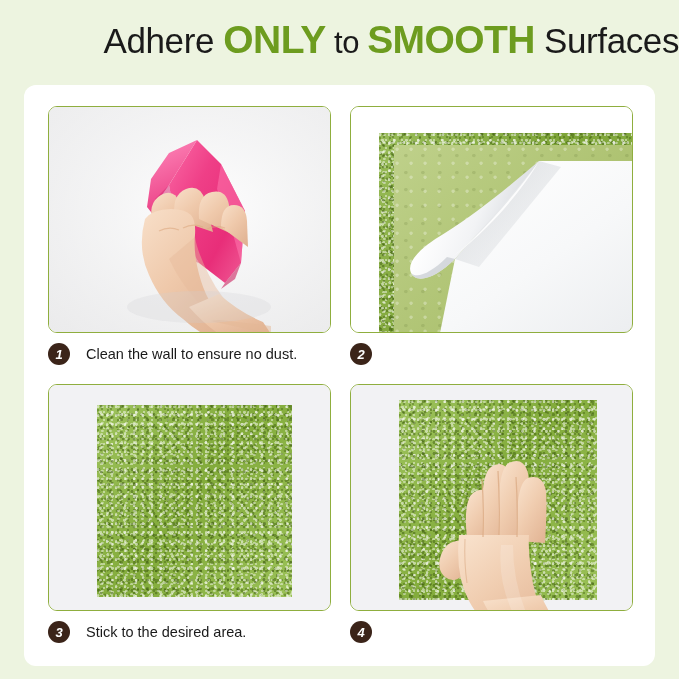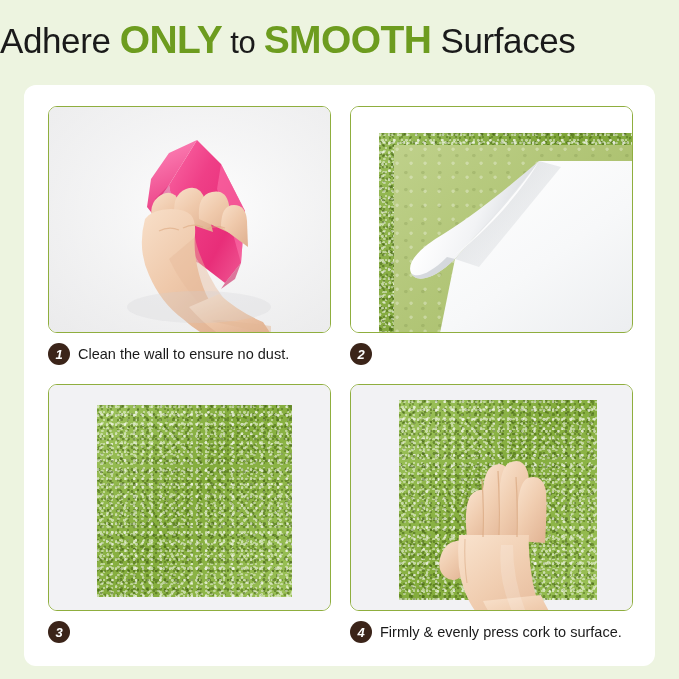--- a/index.html
+++ b/index.html
@@ -18,21 +18,21 @@
     width: 679px;
     height: 679px;
   }
 
   
   .title {
     position: absolute;
     left: 0;
     top: 18px;
     width: 679px;
-    text-align: left;
+    text-align: right;
     white-space: nowrap;
     font-size: 35px;
     letter-spacing: -0.4px;
     line-height: 44px;
   }
   .title .w-normal {
     color: #1a1a1a;
     font-weight: 500;
   }
   .title .w-accent {
@@ -101,21 +101,21 @@
     color: #ffffff;
     font-size: 13px;
     font-weight: 700;
     font-style: italic;
     display: flex;
     align-items: center;
     justify-content: center;
     line-height: 1;
   }
   .caption-text {
-    margin-left: 8px;
+    margin-left: 16px;
     font-size: 14.5px;
     color: #1a1a1a;
     font-weight: 400;
     white-space: nowrap;
   }
 
   
   .wall-bg {
     position: absolute;
     inset: 0;
@@ -303,20 +303,21 @@
       </div>
     </div>
 
     <div class="step col-l row-b">
       <div class="panel">
         <div class="wall-light"></div>
         <div class="cork cork-sq"></div>
       </div>
       <div class="caption">
         <span class="badge">3</span>
+        <span class="caption-text">Stick to the desired area.</span>
       </div>
     </div>
 
     <div class="step col-r row-b">
       <div class="panel">
         <div class="wall-light"></div>
         <div class="cork cork-sq-4"></div>
 
         <svg style="position:absolute;left:0;top:0;" width="283" height="227" viewBox="0 0 283 227">
           <defs>
@@ -343,18 +344,17 @@
           <path d="M131 94 q2 30 1 58" stroke="#d9a881" stroke-width="1.3" fill="none" opacity="0.75"></path>
           <path d="M147 86 q2 34 1 64" stroke="#d9a881" stroke-width="1.3" fill="none" opacity="0.75"></path>
           <path d="M165 92 q2 32 1 60" stroke="#d9a881" stroke-width="1.3" fill="none" opacity="0.7"></path>
           <path d="M114 154 q-1 24 2 44" stroke="#d9a881" stroke-width="1.1" fill="none" opacity="0.55"></path>
 
           <path d="M150 160 q-4 40 16 76 l14 2 q-18 -36 -18 -78 z" fill="#ffffff" opacity="0.18"></path>
         </svg>
       </div>
       <div class="caption">
         <span class="badge">4</span>
-        <span class="caption-text">Firmly &amp; evenly press cork to surface.</span>
       </div>
     </div>
 
   </div>
 </div>
 
 </body></html>

